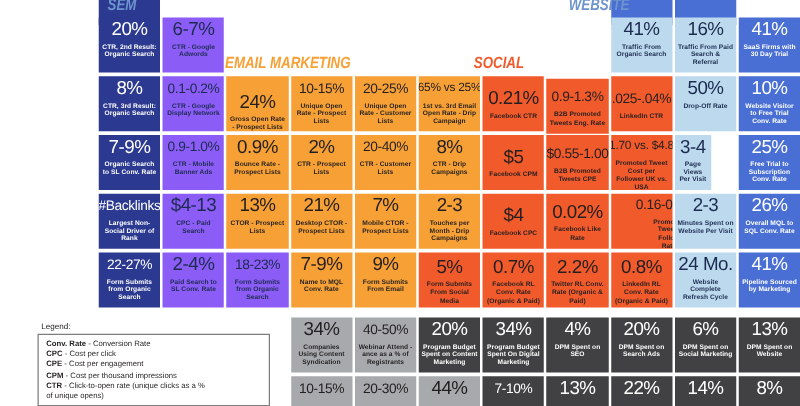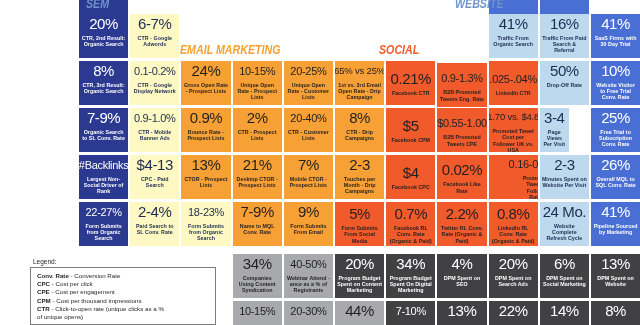--- a/index.html
+++ b/index.html
@@ -39,21 +39,21 @@
     font-size:5.3px;
     line-height:6.2px;
     text-align:center;
     font-weight:700;
     margin-top:3px;
     padding:0 2px;
     letter-spacing:0.05px;
   }
   
   .c-darkblue{background:#2b3990;color:#ffffff;}
-  .c-lightblue{background:#fef9c3;color:#1c2c50;}
+  .c-lightblue{background:#8b5cf6;color:#1c2c50;}
   .c-orange{background:#f6a035;color:#231f20;}
   .c-redorange{background:#f15a2b;color:#231f20;justify-content:center;}
   .c-royal{background:#4a6fd4;color:#ffffff;}
   .c-paleblue{background:#bcd9ee;color:#1c2c50;}
   .c-gray{background:#a7a9ac;color:#231f20;}
   .c-darkgray{background:#414042;color:#ffffff;}
 
   .section-title{
     position:absolute;
     font-weight:700;
@@ -132,21 +132,21 @@
       <div class="lbl">SaaS Firms with 30 Day Trial</div>
     </div>
     <div class="cell c-darkblue" style="left: 79px; top: 61px; width: 49.2px; height: 44px;">
       <div class="big">8%</div>
       <div class="lbl">CTR, 3rd Result: Organic Search</div>
     </div>
     <div class="cell c-lightblue" style="left: 130.2px; top: 61px; width: 49.2px; height: 44px;">
       <div class="big sm">0.1-0.2%</div>
       <div class="lbl">CTR - Google Display Network</div>
     </div>
-    <div class="cell c-orange" style="left: 181.4px; top: 61px; width: 49.2px; height: 44px;">
+    <div class="cell c-orange" style="left: 181.4px; top: 61px; width: 49.2px; height: 44px; justify-content: flex-end;">
       <div class="big">24%</div>
       <div class="lbl">Gross Open Rate - Prospect Lists</div>
     </div>
     <div class="cell c-orange" style="left: 232.6px; top: 61px; width: 49.2px; height: 44px;">
       <div class="big sm">10-15%</div>
       <div class="lbl">Unique Open Rate - Prospect Lists</div>
     </div>
     <div class="cell c-orange" style="left: 283.8px; top: 61px; width: 49.2px; height: 44px;">
       <div class="big sm">20-25%</div>
       <div class="lbl">Unique Open Rate - Customer Lists</div>

